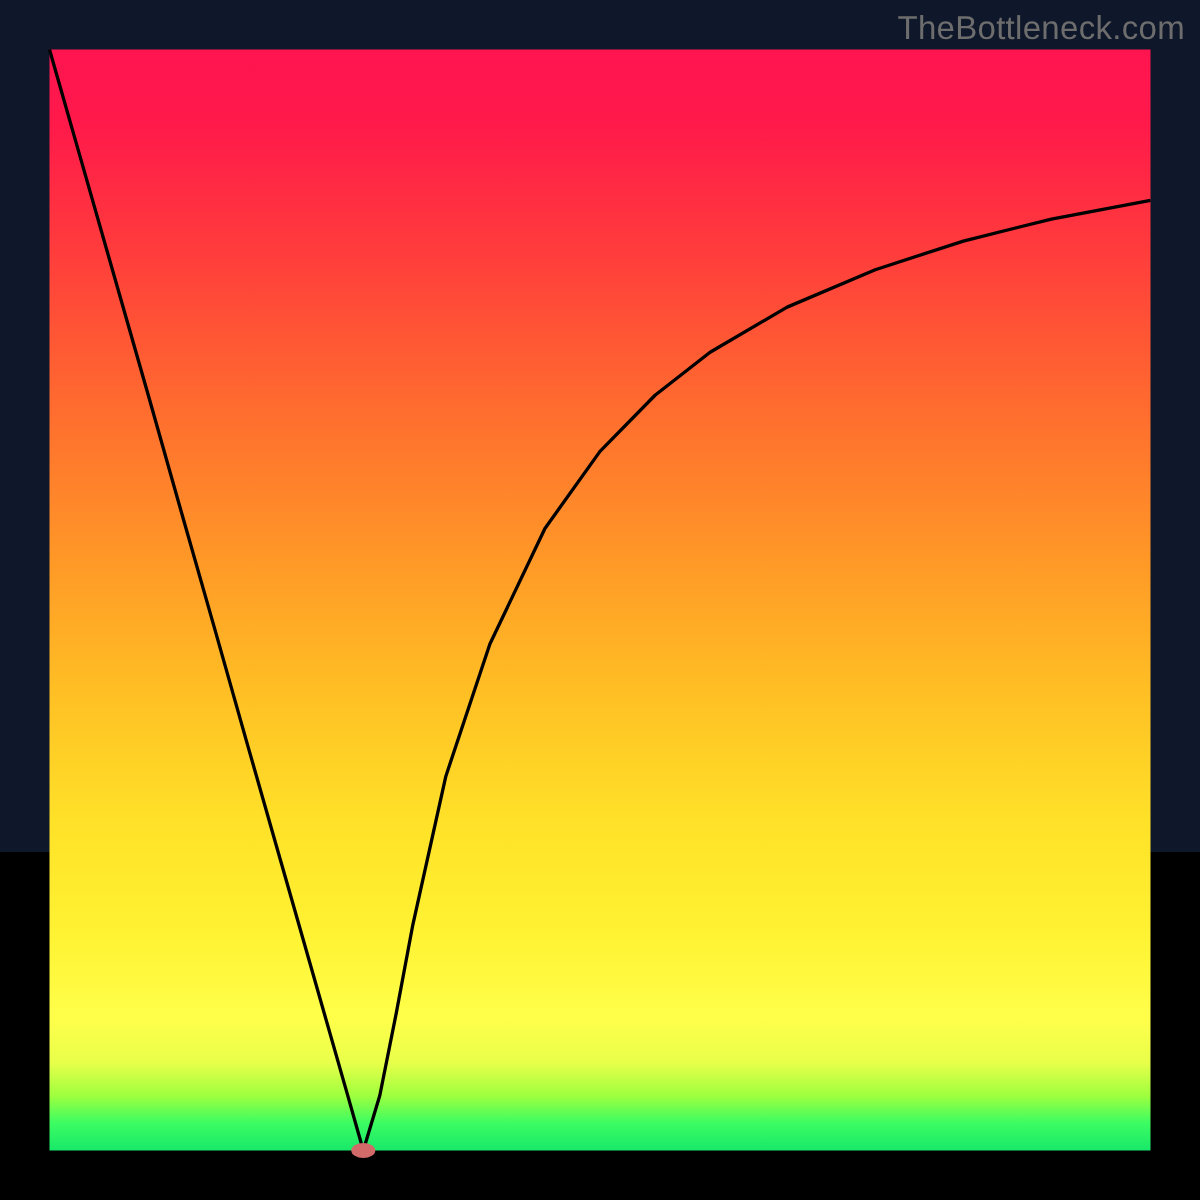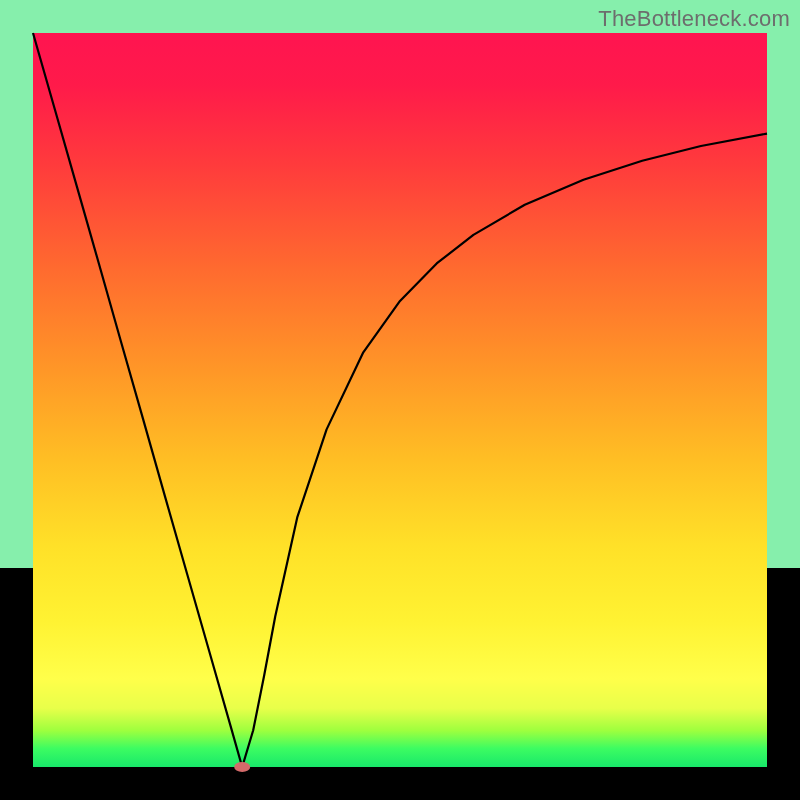--- a/index.html
+++ b/index.html
@@ -7,21 +7,21 @@
     padding: 0;
     width: 800px;
     height: 800px;
     background: #000;
     overflow: hidden;
   }
   .stage {
     position: relative;
     width: 800px;
     height: 568px;
-    background: #86efac;
+    background: #0f172a;
     text-align: right;
   }
   .plot-area {
     position: absolute;
     left: 33px;
     top: 33px;
     width: 734px;
     height: 734px;
     
     background: linear-gradient(

